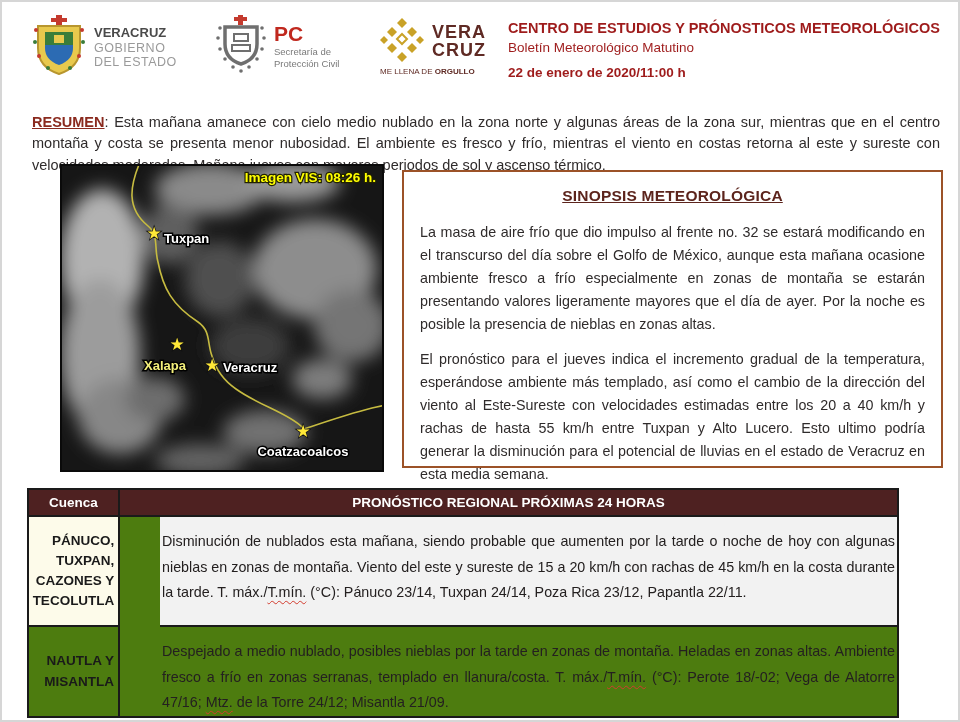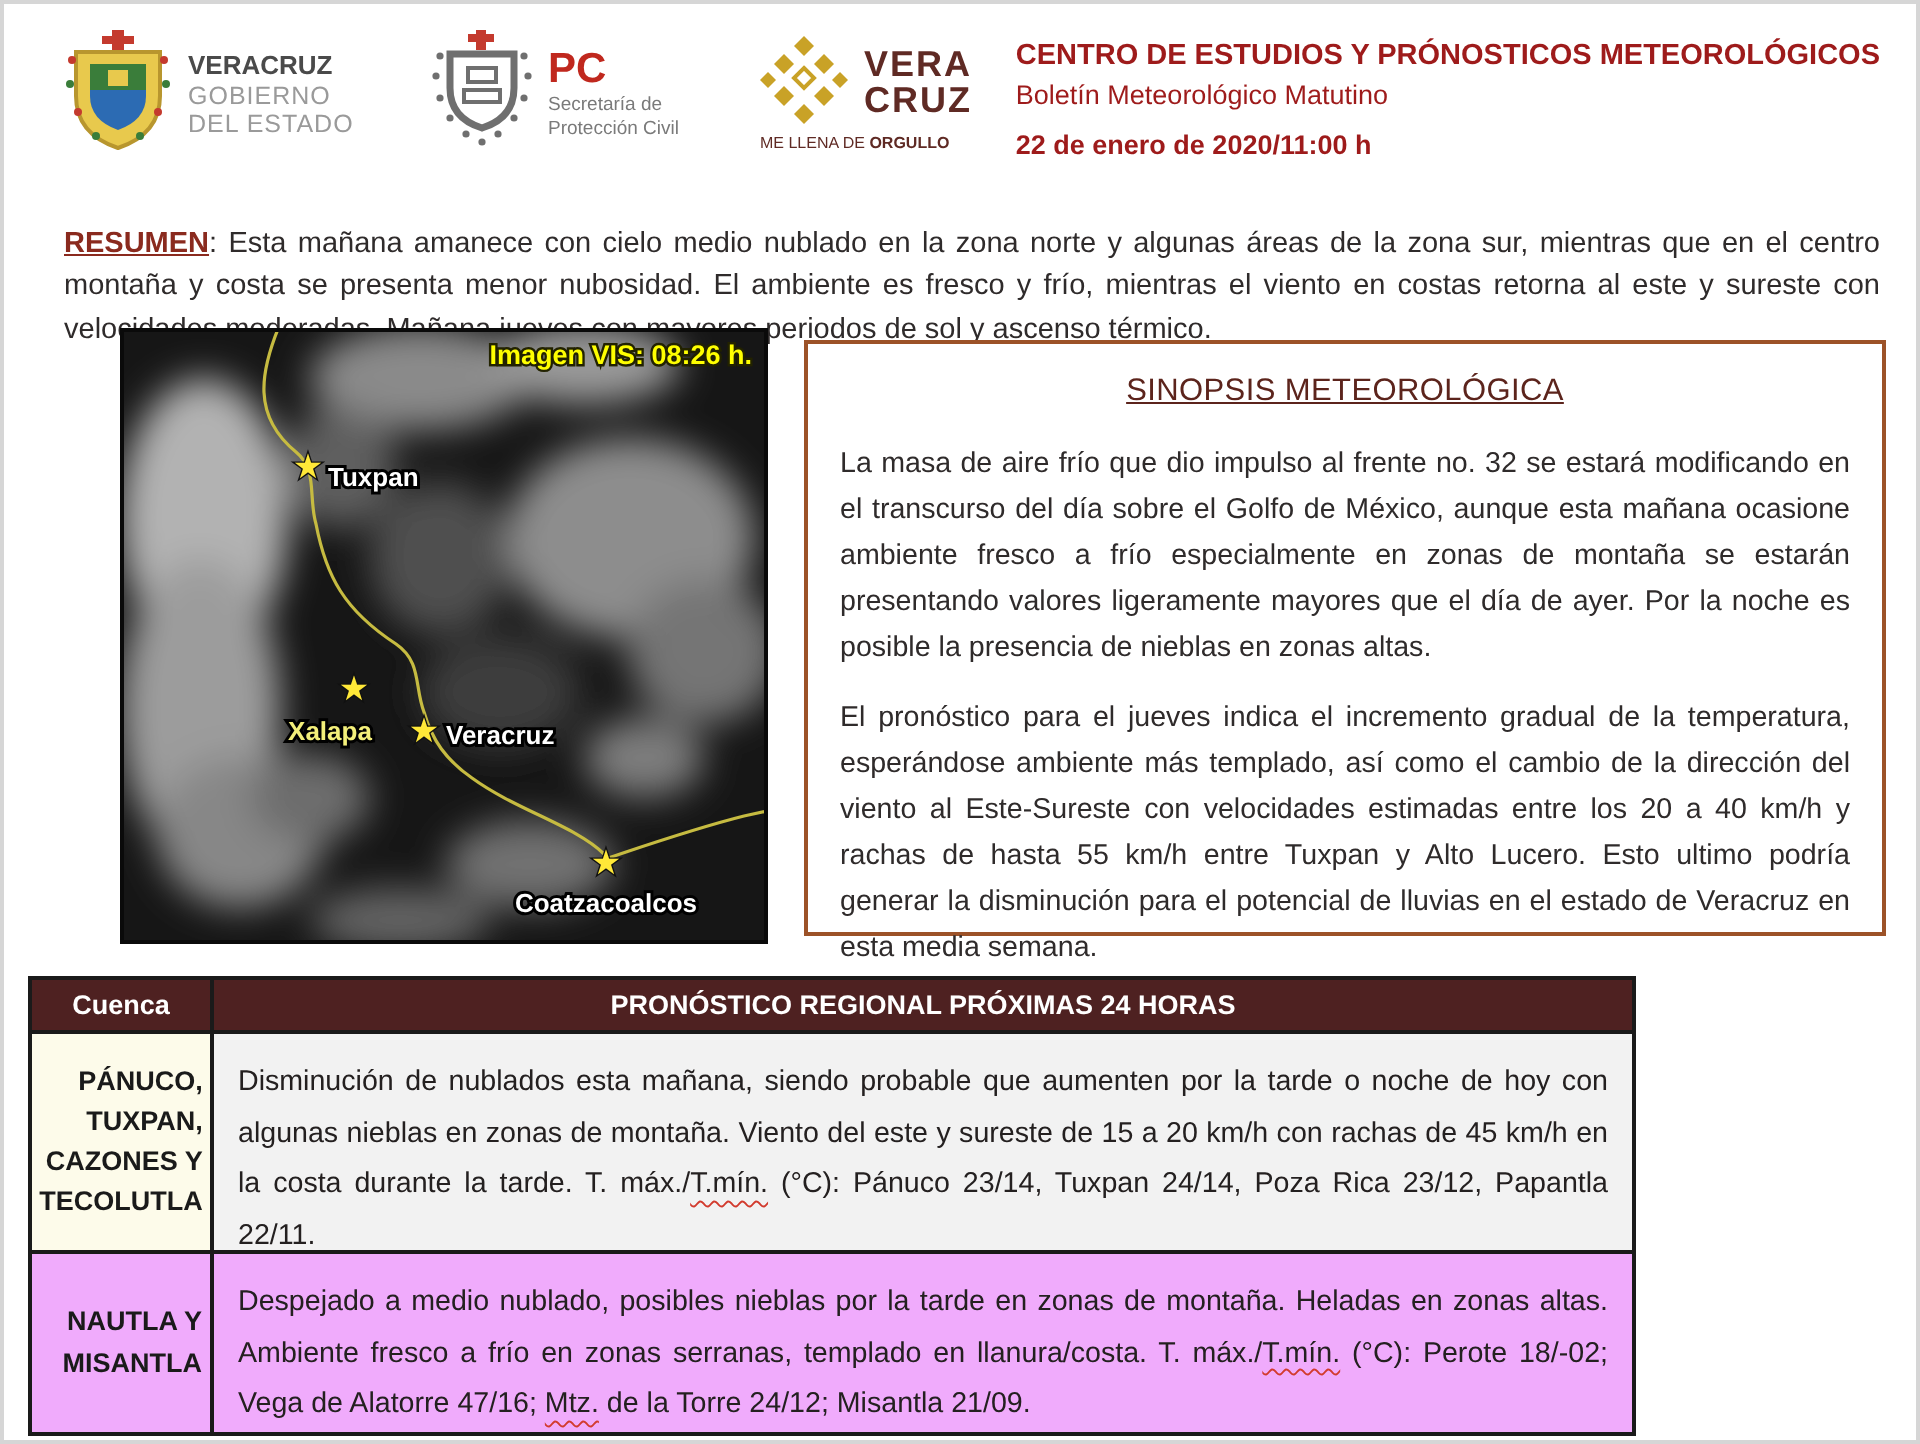--- a/index.html
+++ b/index.html
@@ -17,35 +17,35 @@
   .hdr-right .l3{font-size:13.5px;font-weight:bold;margin-top:10px;}
   
   .resumen{position:absolute;top:95px;left:30px;width:908px;
     font-size:14.5px;line-height:1.5;text-align:justify;color:#2f2b2b;}
   .resumen-label{font-weight:bold;text-decoration:underline;color:#8a2a1e;}
   
   .sat{position:absolute;left:58px;top:162px;width:324px;height:308px;}
   
   .sinopsis{position:absolute;left:400px;top:168px;width:541px;height:298px;
     border:2px solid #9c5228;box-sizing:border-box;padding:6px 16px;background:#fff;}
-  .sinopsis h2{margin:9px 0 16px;text-align:center;font-size:15.5px;font-weight:normal;
+  .sinopsis h2{margin:9px 0 16px;text-align:center;font-size:15.5px;font-weight:bold;
     text-decoration:underline;color:#5c241c;letter-spacing:.2px;}
   .sinopsis p{margin:0 0 13px;font-size:14.3px;line-height:1.6;text-align:justify;color:#2f2b2b;}
   
-  .ftable{position:absolute;left:12px;top:486px;width:804px;box-sizing:border-box;
+  .ftable{position:absolute;left:25px;top:486px;width:872px;box-sizing:border-box;
     border:2px solid #1a1a1a;display:grid;grid-template-columns:91px 1fr;
-    grid-template-rows:27px 110px 89px;background:#f0abfc;}
+    grid-template-rows:27px 110px 89px;background:#4d7c0f;}
   .ftable .cell{box-sizing:border-box;}
   .th{background:#4e2121;color:#ffffff;font-weight:bold;font-size:13.5px;
     display:flex;align-items:center;justify-content:center;border-bottom:2px solid #1a1a1a;}
   .th.c1{border-right:2px solid #1a1a1a;}
   .cuenca{display:flex;align-items:center;justify-content:center;text-align:right;
     font-weight:bold;font-size:13.5px;line-height:1.5;color:#1a1a1a;
     border-right:2px solid #1a1a1a;padding:4px;}
-  .fc{padding:12px 12px 6px;font-size:14.3px;line-height:1.8;text-align:justify;color:#242020;}
+  .fc{padding:12px 2px 6px;font-size:14.3px;line-height:1.8;text-align:justify;color:#242020;margin-left:40px;}
   .r1b{border-bottom:2px solid #1a1a1a;}
   .bg-ivory{background:#fdfbea;}
   .bg-gray{background:#f2f2f2;}
   .wavy{text-decoration:underline;text-decoration-style:wavy;
     text-decoration-color:#d23b2e;text-decoration-thickness:1px;text-underline-offset:3px;}
   
   text{font-family:"Liberation Sans",sans-serif;}
 </style>
 </head>
 <body>

